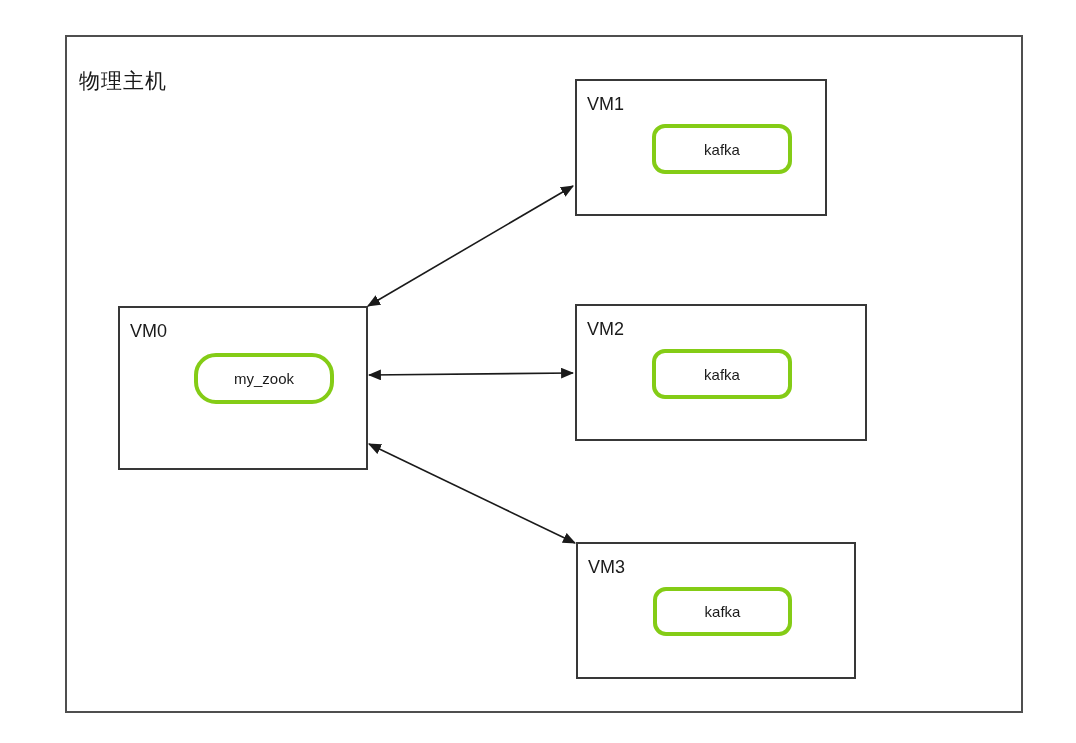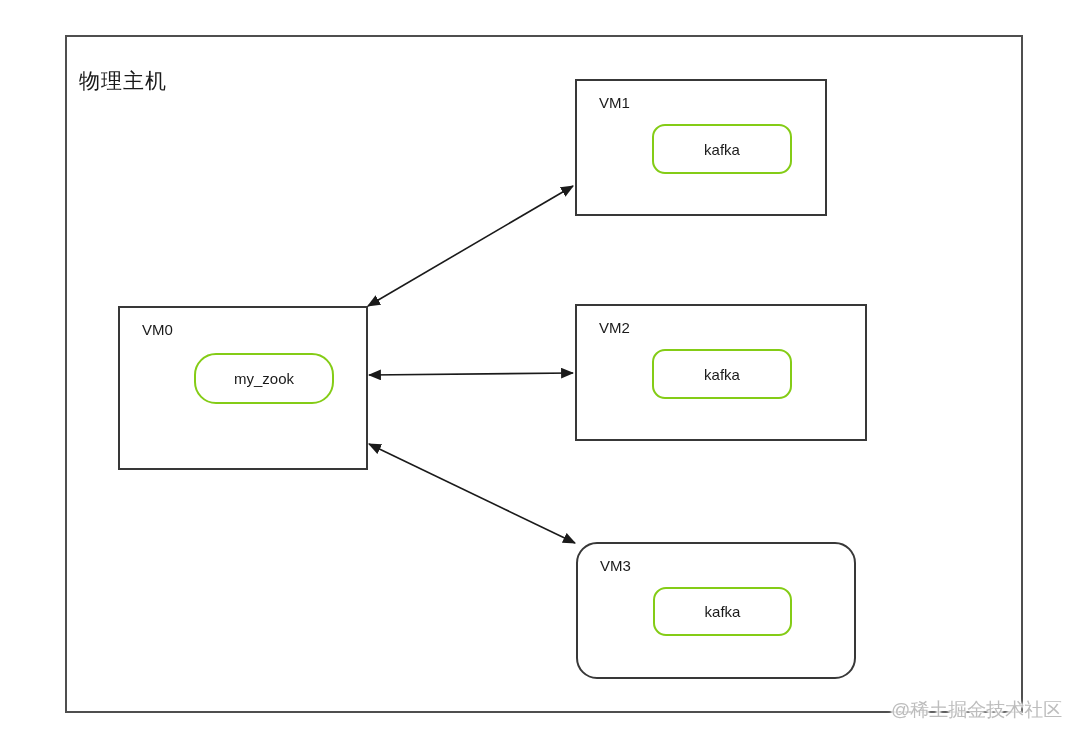--- a/index.html
+++ b/index.html
@@ -35,48 +35,48 @@
     white-space: nowrap;
   }
   .vm-box {
     position: absolute;
     border: 2px solid #383838;
     box-sizing: border-box;
     background: #ffffff;
   }
   .vm-label {
     position: absolute;
-    left: 22px;
+    left: 10px;
     top: 13px;
-    font-size: 15px;
+    font-size: 18px;
     color: #1a1a1a;
     white-space: nowrap;
   }
   .pill {
     position: absolute;
-    border: 2px solid #84cc16;
+    border: 4px solid #84cc16;
     border-radius: 13px;
     box-sizing: border-box;
     background: #ffffff;
     display: flex;
     align-items: center;
     justify-content: center;
   }
   .pill span {
     font-size: 15px;
     color: #1a1a1a;
     white-space: nowrap;
   }
   #vm0 { left: 118px; top: 306px; width: 250px; height: 164px; }
   #vm0 .pill { left: 74px; top: 45px; width: 140px; height: 51px; border-radius: 22px; }
   #vm1 { left: 575px; top: 79px;  width: 252px; height: 137px; }
   #vm1 .pill { left: 75px; top: 43px; width: 140px; height: 50px; }
   #vm2 { left: 575px; top: 304px; width: 292px; height: 137px; }
   #vm2 .pill { left: 75px; top: 43px; width: 140px; height: 50px; }
-  #vm3 { left: 576px; top: 542px; width: 280px; height: 137px; border-radius: 21px; }
+  #vm3 { left: 576px; top: 542px; width: 280px; height: 137px; }
   #vm3 .pill { left: 75px; top: 43px; width: 139px; height: 49px; }
   .arrows {
     position: absolute;
     left: 0;
     top: 0;
     width: 1076px;
     height: 743px;
     pointer-events: none;
   }
   .watermark {
@@ -134,15 +134,14 @@
     <defs>
       <marker id="arrowhead" viewBox="0 0 12 10" markerWidth="13" markerHeight="11" refX="11" refY="5" markerUnits="userSpaceOnUse" orient="auto-start-reverse">
         <path d="M0,0 L12,5 L0,10 z" fill="#1a1a1a"></path>
       </marker>
     </defs>
     <line x1="368" y1="306" x2="573" y2="186" stroke="#1a1a1a" stroke-width="1.6" marker-start="url(#arrowhead)" marker-end="url(#arrowhead)"></line>
     <line x1="369" y1="375" x2="573" y2="373" stroke="#1a1a1a" stroke-width="1.6" marker-start="url(#arrowhead)" marker-end="url(#arrowhead)"></line>
     <line x1="369" y1="444" x2="575" y2="543" stroke="#1a1a1a" stroke-width="1.6" marker-start="url(#arrowhead)" marker-end="url(#arrowhead)"></line>
   </svg>
 
-  <div class="watermark">@稀土掘金技术社区</div>
 
 </div>
 
 </body></html>

